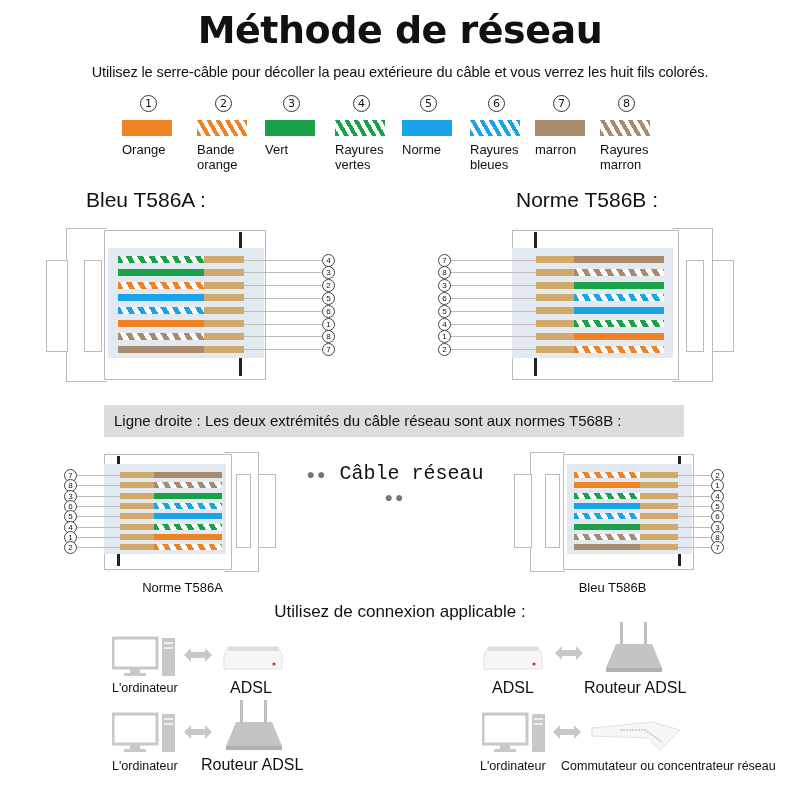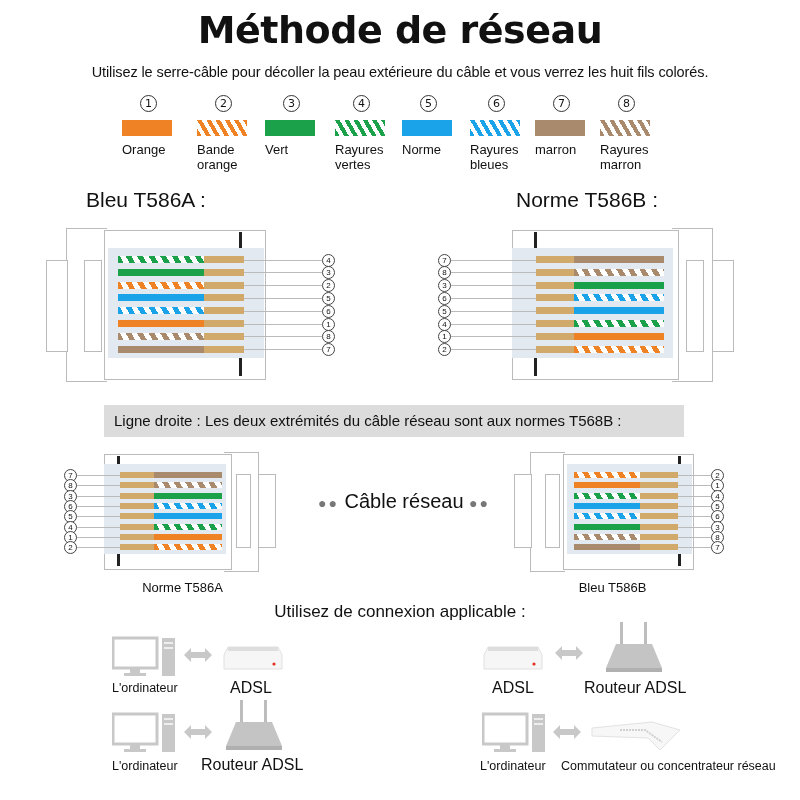--- a/index.html
+++ b/index.html
@@ -236,21 +236,21 @@
     <div class="wire-row" style="left: 66px; top: 81.8px; width: 66px; height: 6px; background: repeating-linear-gradient(60deg, rgb(169, 138, 108) 0px, rgb(169, 138, 108) 5px, rgb(255, 255, 255) 5px, rgb(255, 255, 255) 10px);"></div>
     <div class="wire-row" style="left: 132px; top: 81.8px; width: 38px; height: 6px; background: rgb(209, 169, 106);"></div>
     <div class="pin-line" style="left: 170px; top: 84.8px; width: 33px;"></div>
     <div class="pin-num" style="left: 203px; top: 78.8px;">8</div>
     <div class="wire-row" style="left: 66px; top: 92.1px; width: 66px; height: 6px; background: rgb(169, 138, 108);"></div>
     <div class="wire-row" style="left: 132px; top: 92.1px; width: 38px; height: 6px; background: rgb(209, 169, 106);"></div>
     <div class="pin-line" style="left: 170px; top: 95.1px; width: 33px;"></div>
     <div class="pin-num" style="left: 203px; top: 89.1px;">7</div>
   </div>
 
-<div class="abs" style="left:300px; top:490px; width:190px; text-align:right; font-size:20px; font-family:Liberation Sans, sans-serif;">
+<div class="abs" style="left:300px; top:462px; width:190px; text-align:center; font-size:20px; font-family:Liberation Mono, monospace;">
   <span style="color:#777; font-size:14px; letter-spacing:2px;">●●</span>
   <span>Câble réseau</span>
   <span style="color:#777; font-size:14px; letter-spacing:2px;">●●</span>
 </div>
 
 <div class="abs caption" style="left:110px; top:580px; width:145px;text-align:center;">Norme T586A</div>
 <div class="abs caption" style="left:540px; top:580px; width:145px;">Bleu T586B</div>
 
 <div class="abs" style="left:0; width:800px; top:602px; text-align:center; font-size:17px; font-family:'Liberation Sans', sans-serif;">Utilisez de connexion applicable :</div>
 

